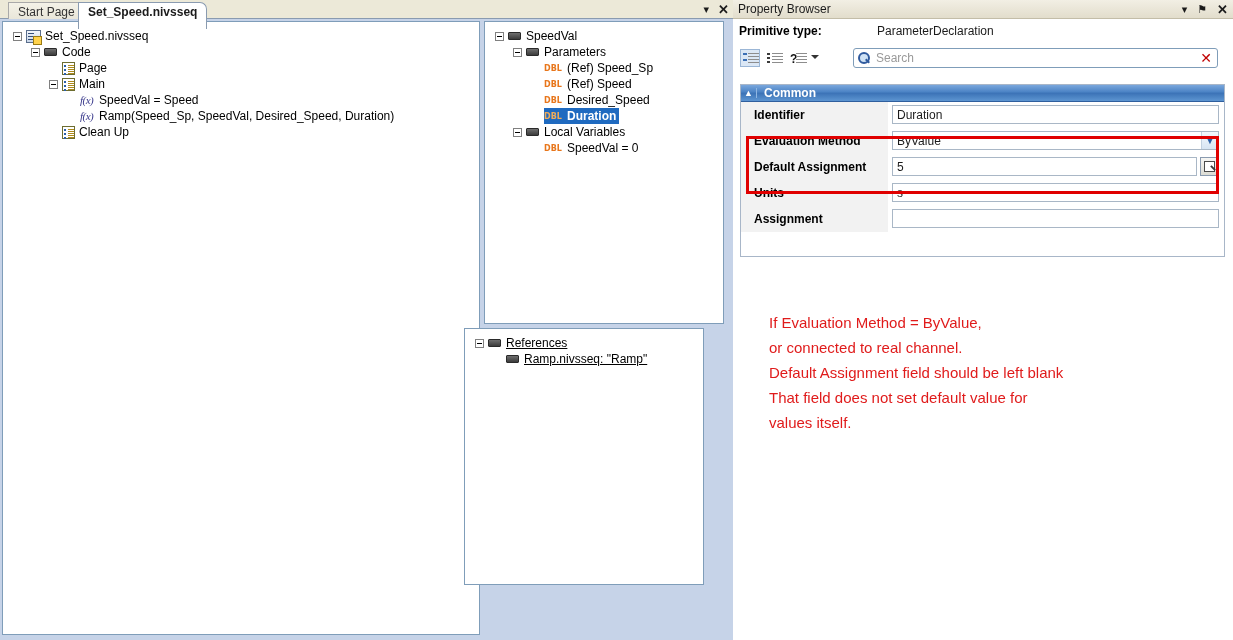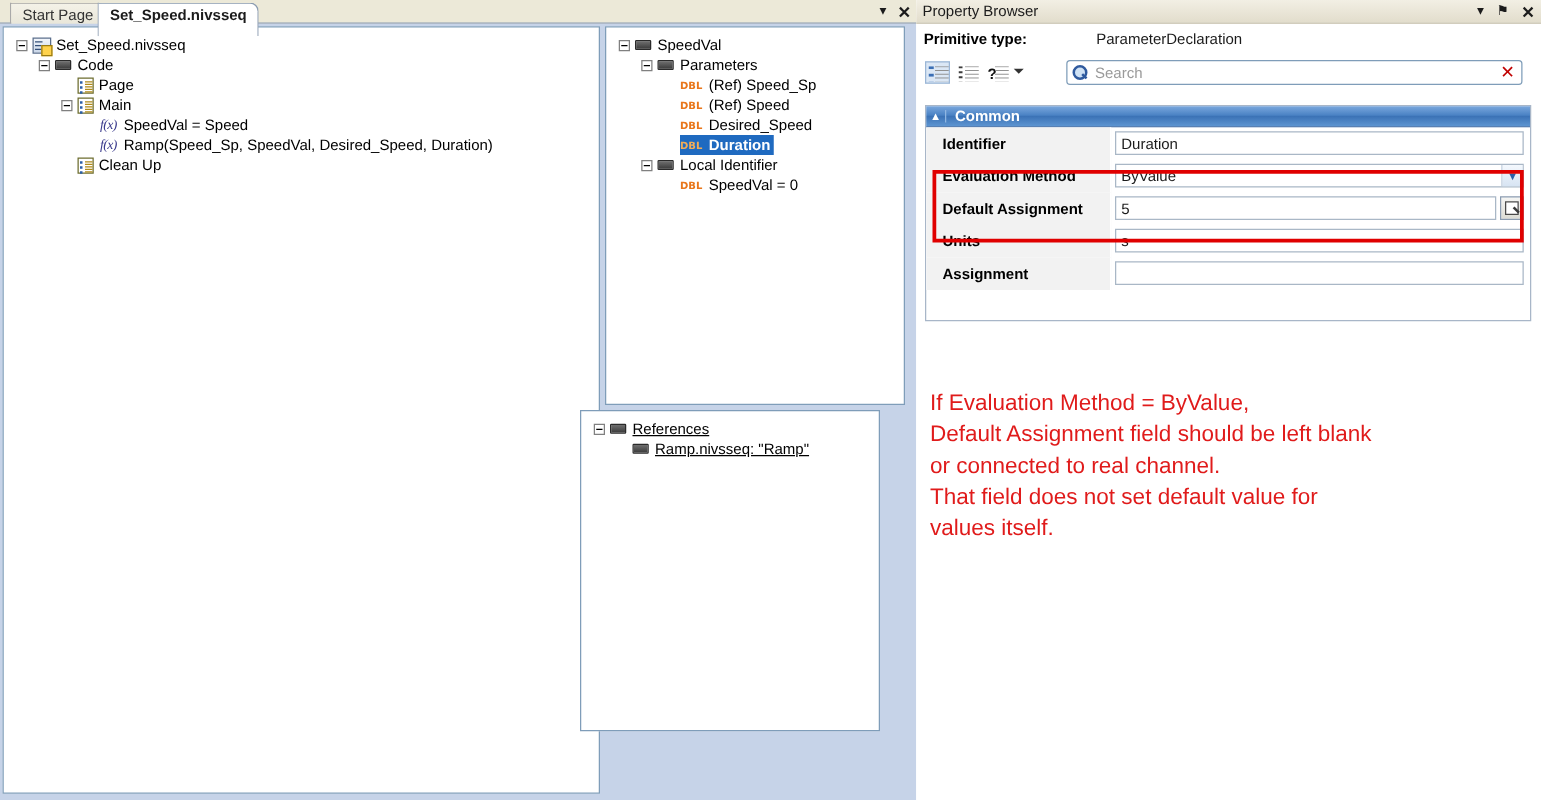--- a/index.html
+++ b/index.html
@@ -293,22 +293,22 @@
     background:#3a3a3a; transform:rotate(45deg);
   }
 
   
   #red-box {
     position:absolute; left:746px; top:136px; width:473px; height:58px;
     border:3px solid #e00000; pointer-events:none; z-index:5;
   }
 
   #annotation {
-    position:absolute; left:744px; top:310px; width:440px;
-    color:#e01b1b; font-size:18px; line-height:25px;
+    position:absolute; left:769px; top:310px; width:440px;
+    color:#e01b1b; font-size:15px; line-height:25px;
     font-family:"Liberation Sans", sans-serif;
   }
   #annotation div { white-space:nowrap; }
 </style>
 </head>
 <body>
 
 <div id="root">
 
   <div id="editor-area">
@@ -423,21 +423,21 @@
               <span class="spacer9"></span>
               <span class="sel" style="display: flex; align-items: center;">
                 <span class="ic ic-dbl">DBL</span>
                 <span class="lbl">Duration</span>
               </span>
             </div>
             <div class="row" style="padding-left: 22px;">
               <span class="expander"></span>
               <span style="display: flex; align-items: center;">
                 <span class="ic ic-block"></span>
-                <span class="lbl">Local Identifier</span>
+                <span class="lbl">Local Variables</span>
               </span>
             </div>
             <div class="row" style="padding-left: 40px;">
               <span class="spacer9"></span>
               <span style="display: flex; align-items: center;">
                 <span class="ic ic-dbl">DBL</span>
                 <span class="lbl">SpeedVal = 0</span>
               </span>
             </div>
           </div>
@@ -553,19 +553,19 @@
             </div>
           </div>
         </div>
       </div>
   </div>
 
   <div id="red-box"></div>
 
   <div id="annotation" style="color: rgb(224, 27, 27);">
       <div>If Evaluation Method = ByValue,</div>
+      <div>or connected to real channel.</div>
       <div>Default Assignment field should be left blank</div>
-      <div>or connected to real channel.</div>
       <div>That field does not set default value for</div>
       <div>values itself.</div>
     </div>
 
 </div>
 
 </body></html>

